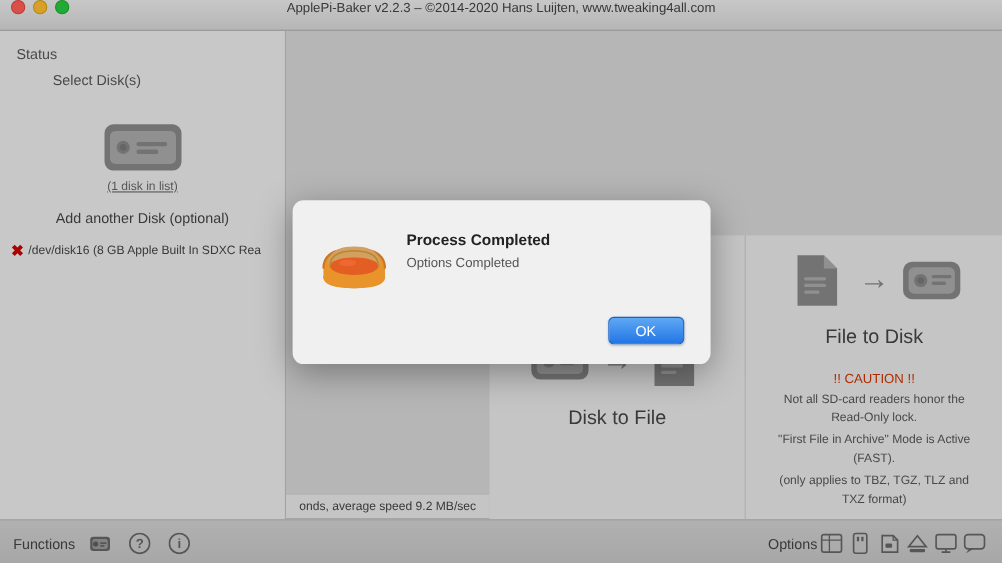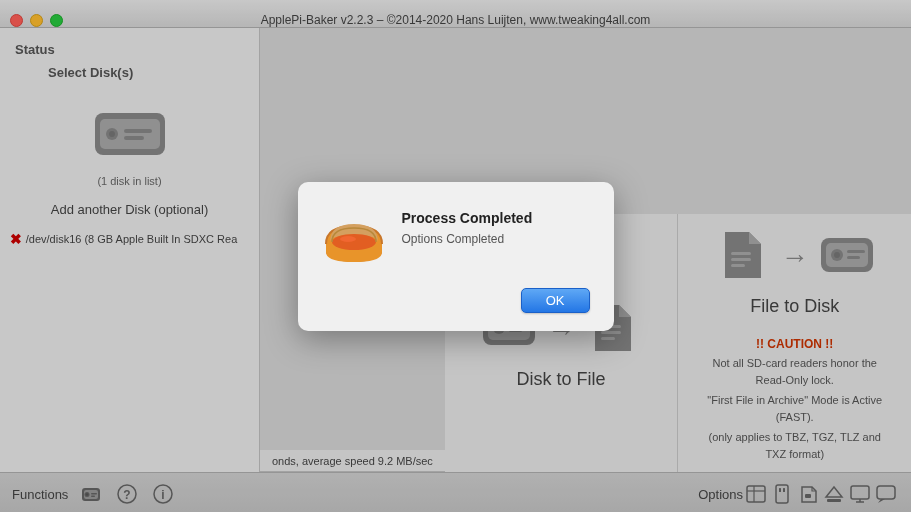--- a/index.html
+++ b/index.html
@@ -12,21 +12,21 @@
       position: relative;
     }
 
     
     .titlebar {
       width: 100%;
       height: 28px;
       background: linear-gradient(to bottom, #ebebeb, #d6d6d6);
       border-bottom: 1px solid #b0b0b0;
       display: flex;
-      align-items: flex-end;
+      align-items: flex-start;
       justify-content: center;
       position: relative;
     }
     .titlebar-buttons {
       position: absolute;
       left: 10px;
       display: flex;
       gap: 7px;
       align-items: center;
     }
@@ -56,38 +56,39 @@
     .left-panel {
       width: 260px;
       background: #ececec;
       border-right: 1px solid #c0c0c0;
       display: flex;
       flex-direction: column;
       padding: 10px 0;
     }
     .section-header {
       font-size: 13px;
-      font-weight: 700;
+      font-weight: 400;
       color: #555;
       padding: 4px 15px 8px;
     }
     .disk-icon-area {
       display: flex;
       flex-direction: column;
       align-items: center;
       padding: 15px 0 10px;
     }
     .disk-icon-svg {
       width: 80px;
       height: 60px;
     }
     .disk-label {
       font-size: 11px;
       color: #666;
-      margin-top: 12px;
+      margin-top: 1px;
+      text-decoration: underline;
     }
     .disk-add-label {
       font-size: 13px;
       color: #444;
       margin-top: 15px;
       text-align: center;
     }
     .disk-list-item {
       display: flex;
       align-items: center;
@@ -162,21 +163,21 @@
       font-weight: 400;
     }
     .caution-area {
       margin-top: 20px;
       text-align: center;
       padding: 0 10px;
     }
     .caution-title {
       font-size: 12px;
       color: #cc3300;
-      font-weight: 700;
+      font-weight: 400;
     }
     .caution-text {
       font-size: 11px;
       color: #555;
       margin-top: 4px;
       line-height: 1.5;
     }
 
     
     .bottom-toolbar {
@@ -229,21 +230,21 @@
       background: rgba(0,0,0,0.15);
       display: flex;
       align-items: center;
       justify-content: center;
       z-index: 100;
     }
     .modal-dialog {
       background: #f0f0f0;
       border-radius: 10px;
       box-shadow: 0 8px 32px rgba(0,0,0,0.35);
-      width: 316px;
+      width: 380px;
       padding: 24px 24px 18px;
       display: flex;
       flex-direction: column;
     }
     .modal-header {
       display: flex;
       align-items: flex-start;
       gap: 16px;
       margin-bottom: 18px;
     }

